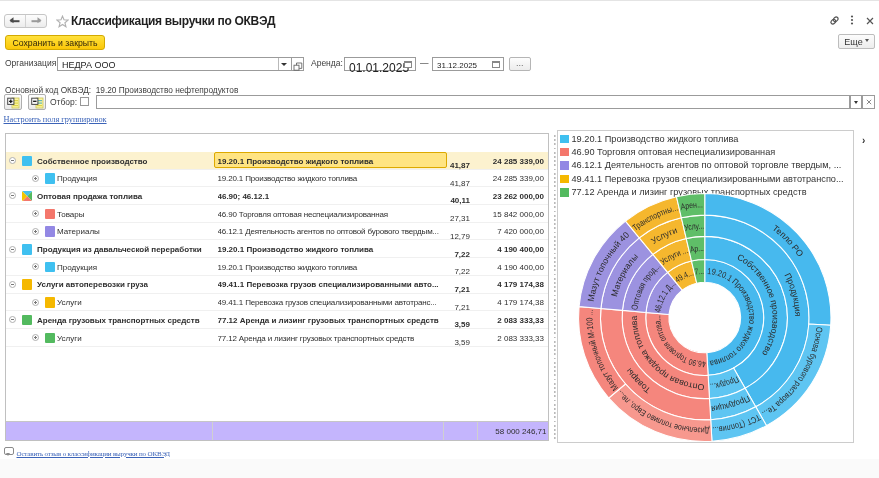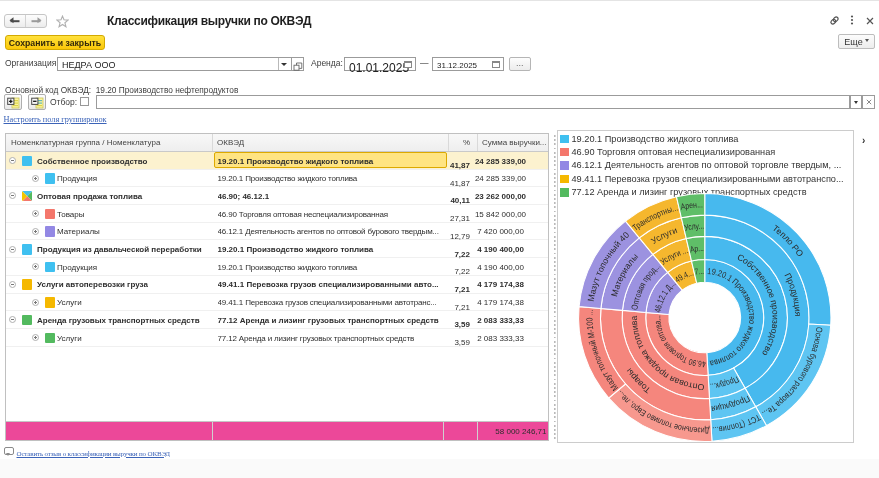--- a/index.html
+++ b/index.html
@@ -11,25 +11,25 @@
 .navbtns { left:4px; top:13px; width:43px; height:14px; border:1px solid #c6c6c6;
   border-radius:3px; background:linear-gradient(#fdfdfd,#ececec); display:flex; }
 .navbtns .nb { flex:1; position:relative; }
 .navbtns .nb:first-child { border-right:1px solid #d2d2d2; }
 .arrow-l, .arrow-r { position:absolute; top:50%; left:50%; width:9px; height:1.6px; }
 .arrow-l { background:#4a4a4a; transform:translate(-50%,-50%); }
 .arrow-r { background:#9a9a9a; transform:translate(-50%,-50%); }
 .arrow-l:before { content:""; position:absolute; left:-1px; top:-2.6px; border:3.2px solid transparent; border-right:4.6px solid #4a4a4a; border-left:0; }
 .arrow-r:before { content:""; position:absolute; right:-1px; top:-2.6px; border:3.2px solid transparent; border-left:4.6px solid #9a9a9a; border-right:0; }
 .star { left:56px; top:14px; }
-.title { left:71px; top:13px; font-size:12px; letter-spacing:-0.3px; font-weight:bold; color:#1f1f1f;margin-left:36px; }
+.title { left:71px; top:13px; font-size:12px; letter-spacing:-0.3px; font-weight:bold; color:#1f1f1f; }
 .ico-top { top:14px; }
 .btn-save { left:5px; top:33.5px; width:100px; height:15px;
   background:linear-gradient(#ffe13c,#fbc708); border:1px solid #d3a900; border-radius:3px;
-  font-size:8.7px; font-weight:bold; color:#33280a; text-align:center; line-height:14.5px; }
+  font-size:8.7px; font-weight:normal; color:#33280a; text-align:center; line-height:14.5px; }
 .btn-esche { left:838px; top:33px; width:37px; height:15px; border:1px solid #bdbdbd;
   border-radius:2px; background:linear-gradient(#fcfcfc,#ededed); font-size:9px; color:#333;
   text-align:center; line-height:14.5px; }
 .btn-esche .tri { display:inline-block; width:0; height:0; border:2.8px solid transparent;
   border-top:3.4px solid #555; vertical-align:1px; margin-left:2px; }
 
 
 .lbl { font-size:8.5px; color:#3c3c3c; }
 .inp { border:1px solid #9b9b9b; background:#fff; font-size:9px; color:#222; }
 .combocell { position:absolute; top:0; bottom:0; border-left:1px solid #b9b9b9; }
@@ -54,27 +54,27 @@
   font-size:8px; color:#444; }
 .thead .h { position:absolute; top:4px; }
 .vsep { position:absolute; top:0; bottom:0; width:1px; background:#d9d9d9; }
 .row { position:absolute; left:0; right:0; height:17.7px; font-size:8px; color:#2e2e2e;
   border-bottom:1px solid #f0f0f0; }
 .row.b { font-weight:bold; }
 .row:not(.b) .c2 { letter-spacing:-0.16px; }
 .row .c1 { position:absolute; top:4.5px; }
 .row .c2 { position:absolute; left:211.5px; top:4.5px; width:229.5px; overflow:hidden; white-space:nowrap; }
 .row .c3 { position:absolute; left:440px; top:9px; width:24px; text-align:right; }
-.row .c4 { position:absolute; left:451px; top:4.5px; width:87px; text-align:center; }
+.row .c4 { position:absolute; left:451px; top:4.5px; width:87px; text-align:right; }
 .expander { position:absolute; top:5px; width:7px; height:7px; border:1px solid #b0b0b0;
   border-radius:50%; background:#fff; }
 .expander:before { content:""; position:absolute; left:1px; right:1px; top:2px; height:1px; background:#777; }
 .expander.plus:after { content:""; position:absolute; left:2px; top:1px; width:1px; height:3px; background:#777; }
 .sq { position:absolute; top:3.5px; width:10.5px; height:10.5px; border-radius:1px; }
-.totrow { position:absolute; left:0; right:0; bottom:0; height:19.5px; background:#ec4899;
+.totrow { position:absolute; left:0; right:0; bottom:0; height:19.5px; background:#c4b5fd;
   border-top:1px solid #c6c6c6; font-size:8px; color:#2e2e2e; }
 .selcell { position:absolute; left:208px; top:0.2px; width:233px; height:15.8px;
   background:#ffe482; border:1px solid #dda900; border-radius:2px; }
 
 
 .split { left:553px; top:134px; width:3px; height:304px;
   background-image:repeating-linear-gradient(#b9b9b9 0 1.8px, transparent 1.8px 4.2px);
   background-size:1.6px 100%; background-repeat:repeat-y; background-position:center; }
 
 
@@ -181,29 +181,20 @@
     <span class="tri-d" style="left:3.2px;top:5.5px;border-width:2.6px;border-top-width:3.2px;border-top-color:#333"></span>
   </div>
   <div class="abs inp" style="left:862px;top:93.5px;width:12.5px;height:14.5px">
     <svg width="6" height="6" viewBox="0 0 6 6" style="margin:3.5px 0 0 3px">
       <path d="M0.8 0.8 L5.2 5.2 M5.2 0.8 L0.8 5.2" stroke="#888" stroke-width="1"></path>
     </svg>
   </div>
   <div class="abs link" style="left:3.5px;top:114px">Настроить поля группировок</div>
 
   <div class="abs tbl">
-    <div class="thead">
-      <span class="h" style="left:5px">Номенклатурная группа / Номенклатура</span>
-      <span class="h" style="left:211px">ОКВЭД</span>
-      <span class="h" style="left:440px;width:24px;text-align:right">%</span>
-      <span class="h" style="left:476px">Сумма выручки...</span>
-      <span class="vsep" style="left:206px"></span>
-      <span class="vsep" style="left:442px"></span>
-      <span class="vsep" style="left:471px"></span>
-    </div>
     <div class="row b" style="top:18.0px;background:#fcf2cf">
       <span class="selcell"></span>
       <span class="expander" style="left:3px"></span>
       <span class="sq" style="left:15.5px;background:#3fc0f0"></span>
       <span class="c1" style="left:31px">Собственное производство</span>
       <span class="c2" style="">19.20.1 Производство жидкого топлива</span>
       <span class="c3">41,87</span>
       <span class="c4">24 285 339,00</span>
     </div>
     <div class="row" style="top:35.7px">

